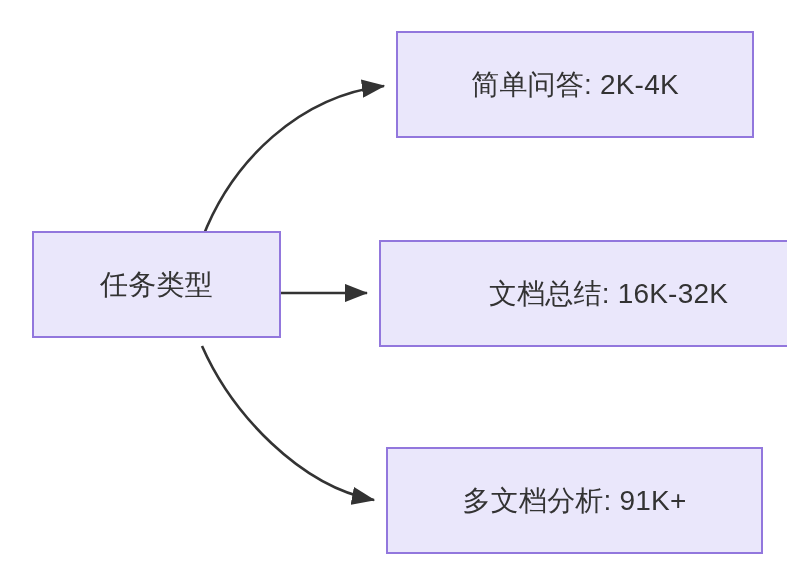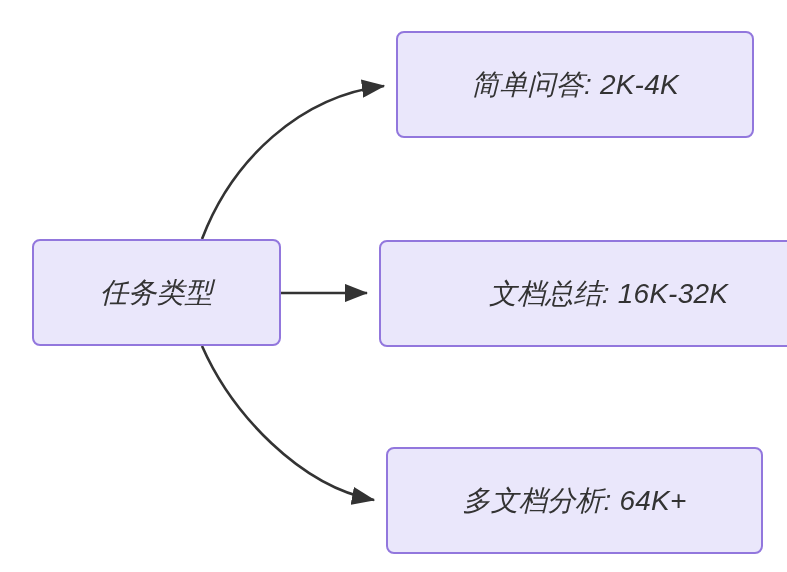--- a/index.html
+++ b/index.html
@@ -28,38 +28,37 @@
     top: 0;
     width: 787px;
     height: 572px;
     pointer-events: none;
   }
   .node {
     position: absolute;
     box-sizing: border-box;
     background: #eae7fb;
     border: 2px solid #9277dd;
-    border-radius: 8px;
+    border-radius: 0;
     display: flex;
     align-items: center;
     justify-content: center;
     z-index: 2;
-    font-style: italic;
   }
   .node-label {
     color: #333333;
     font-size: 28px;
     line-height: 1.25;
     letter-spacing: 0.2px;
     white-space: nowrap;
     text-align: center;
   }
   #node-root {
     left: 32px;
-    top: 239px;
+    top: 231px;
     width: 249px;
     height: 107px;
   }
   #node-simple-qa {
     left: 396px;
     top: 31px;
     width: 358px;
     height: 107px;
   }
   #node-doc-summary {
@@ -100,16 +99,16 @@
 
   <div class="node" id="node-simple-qa">
     <span class="node-label">简单问答: 2K-4K</span>
   </div>
 
   <div class="node" id="node-doc-summary">
     <span class="node-label">文档总结: 16K-32K</span>
   </div>
 
   <div class="node" id="node-multi-doc">
-    <span class="node-label">多文档分析: 64K+</span>
+    <span class="node-label">多文档分析: 91K+</span>
   </div>
 
 </div>
 
 </body></html>

